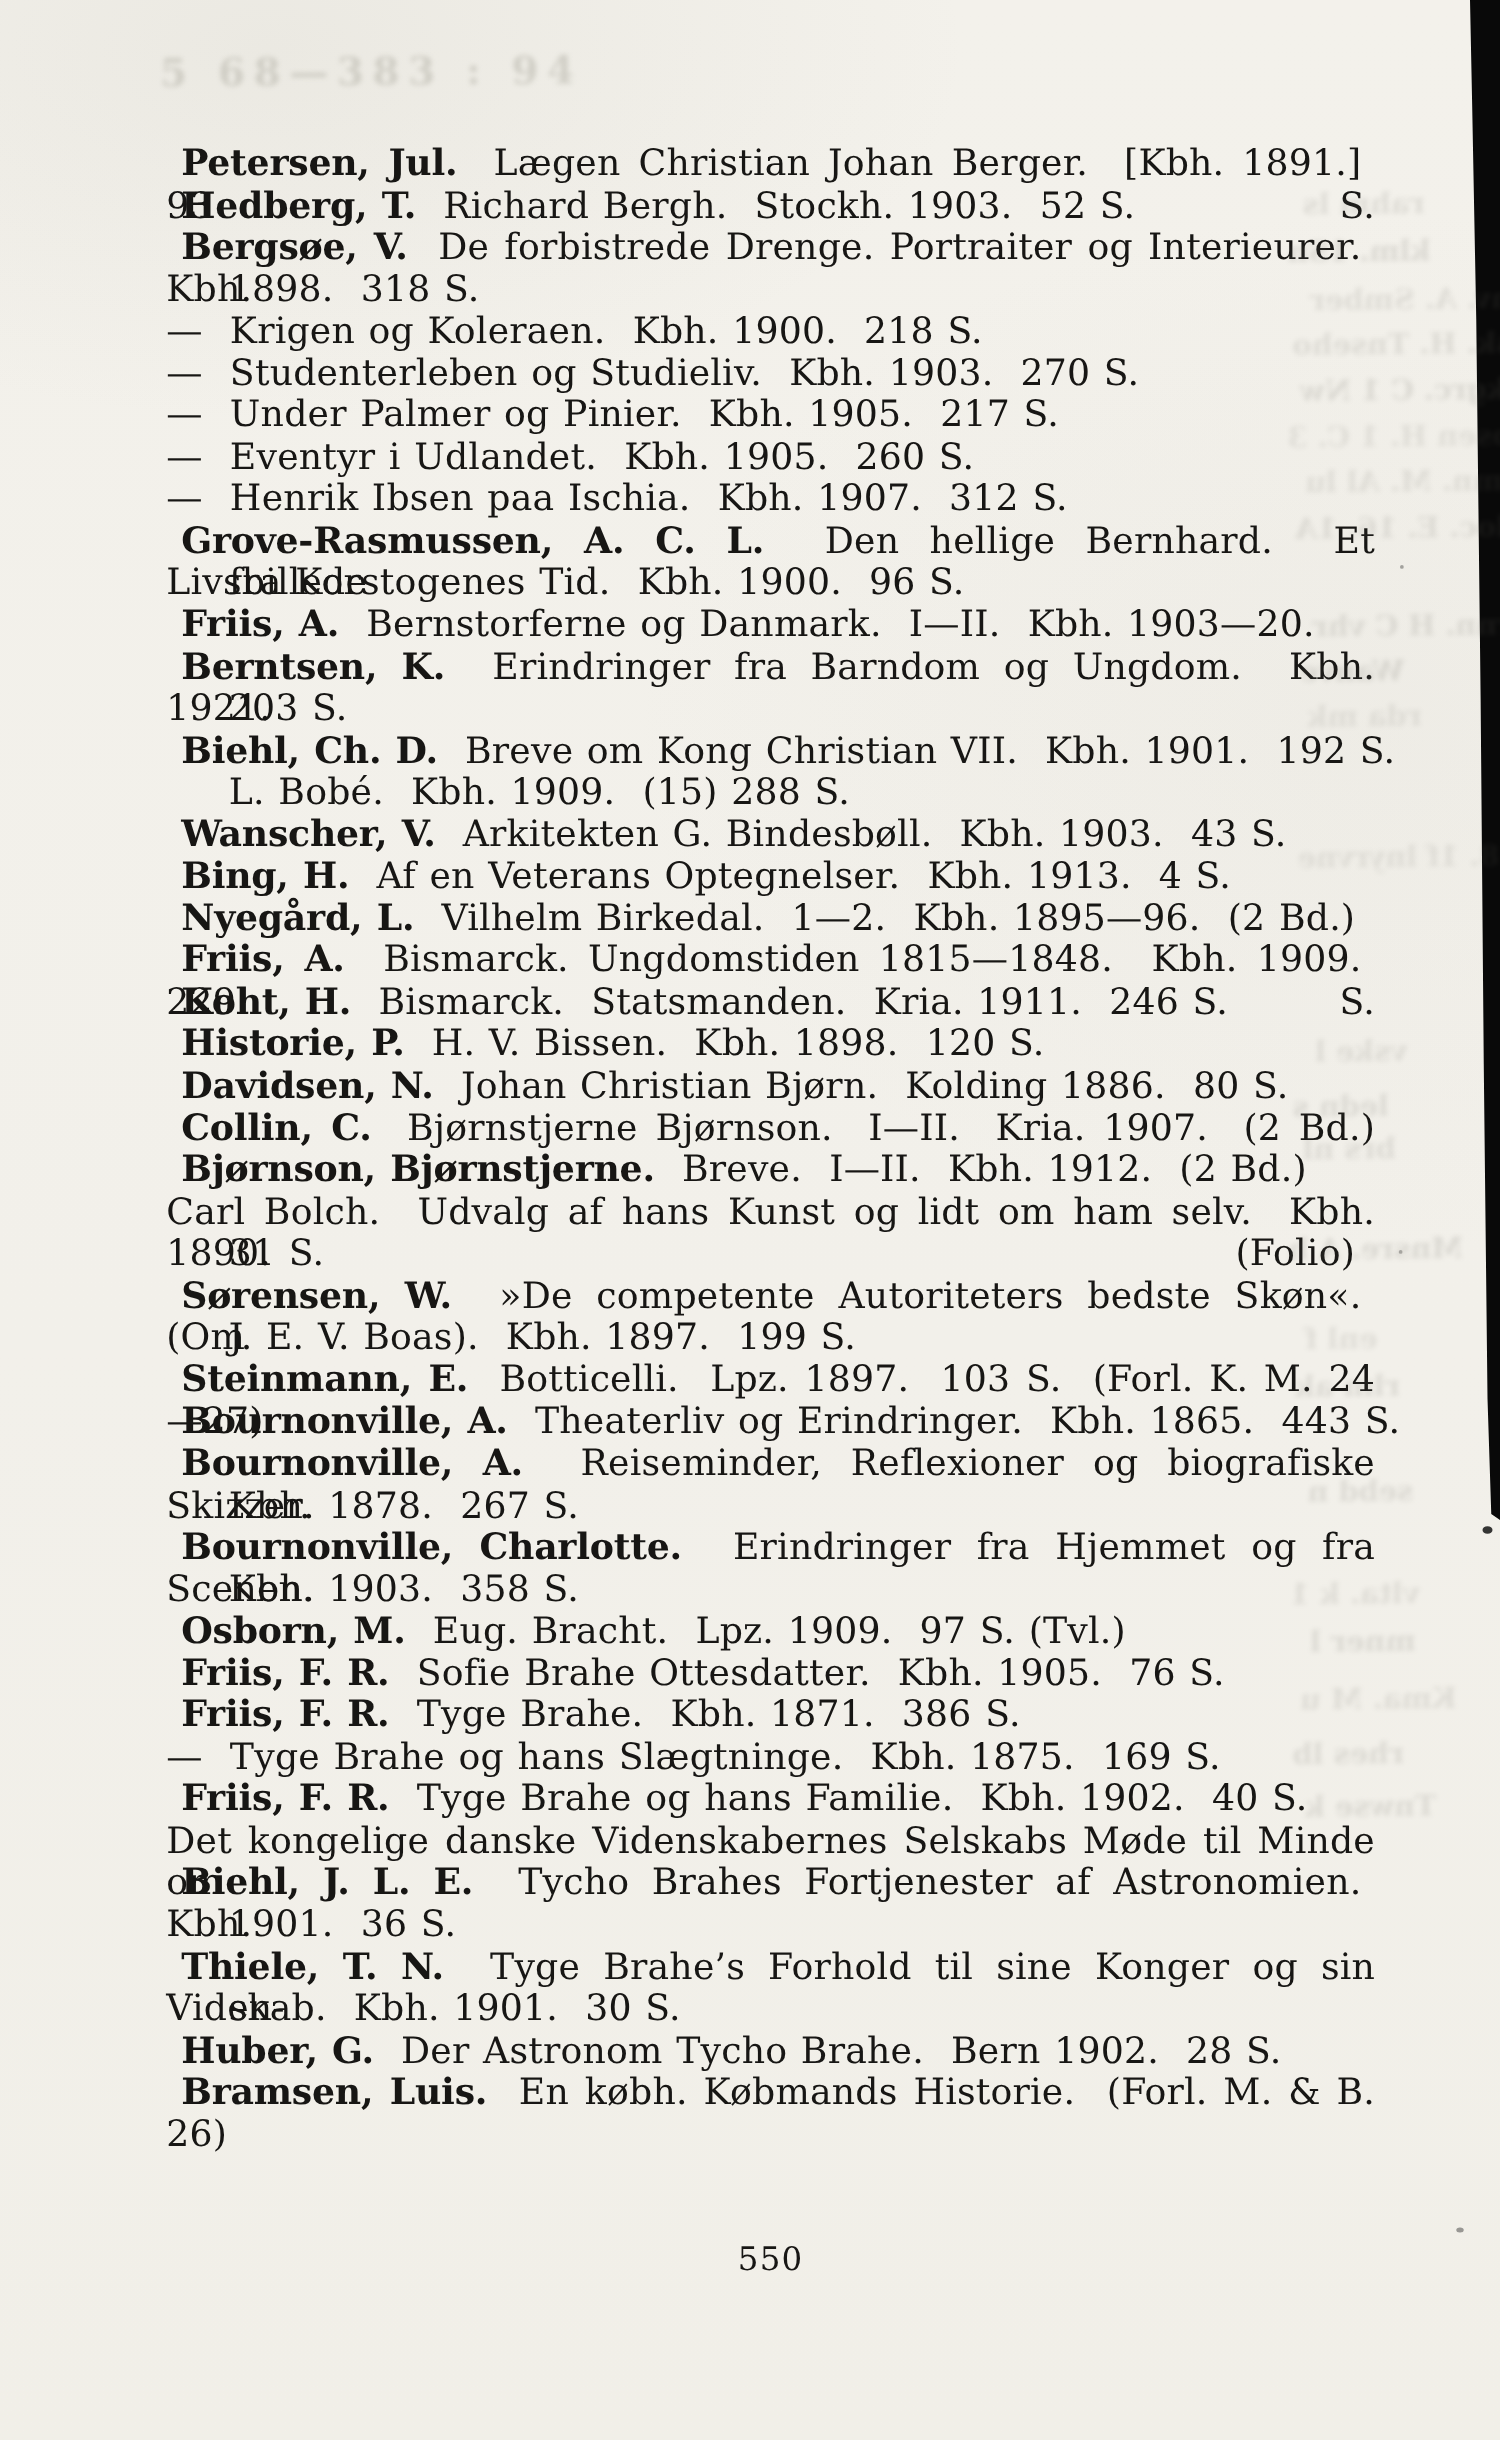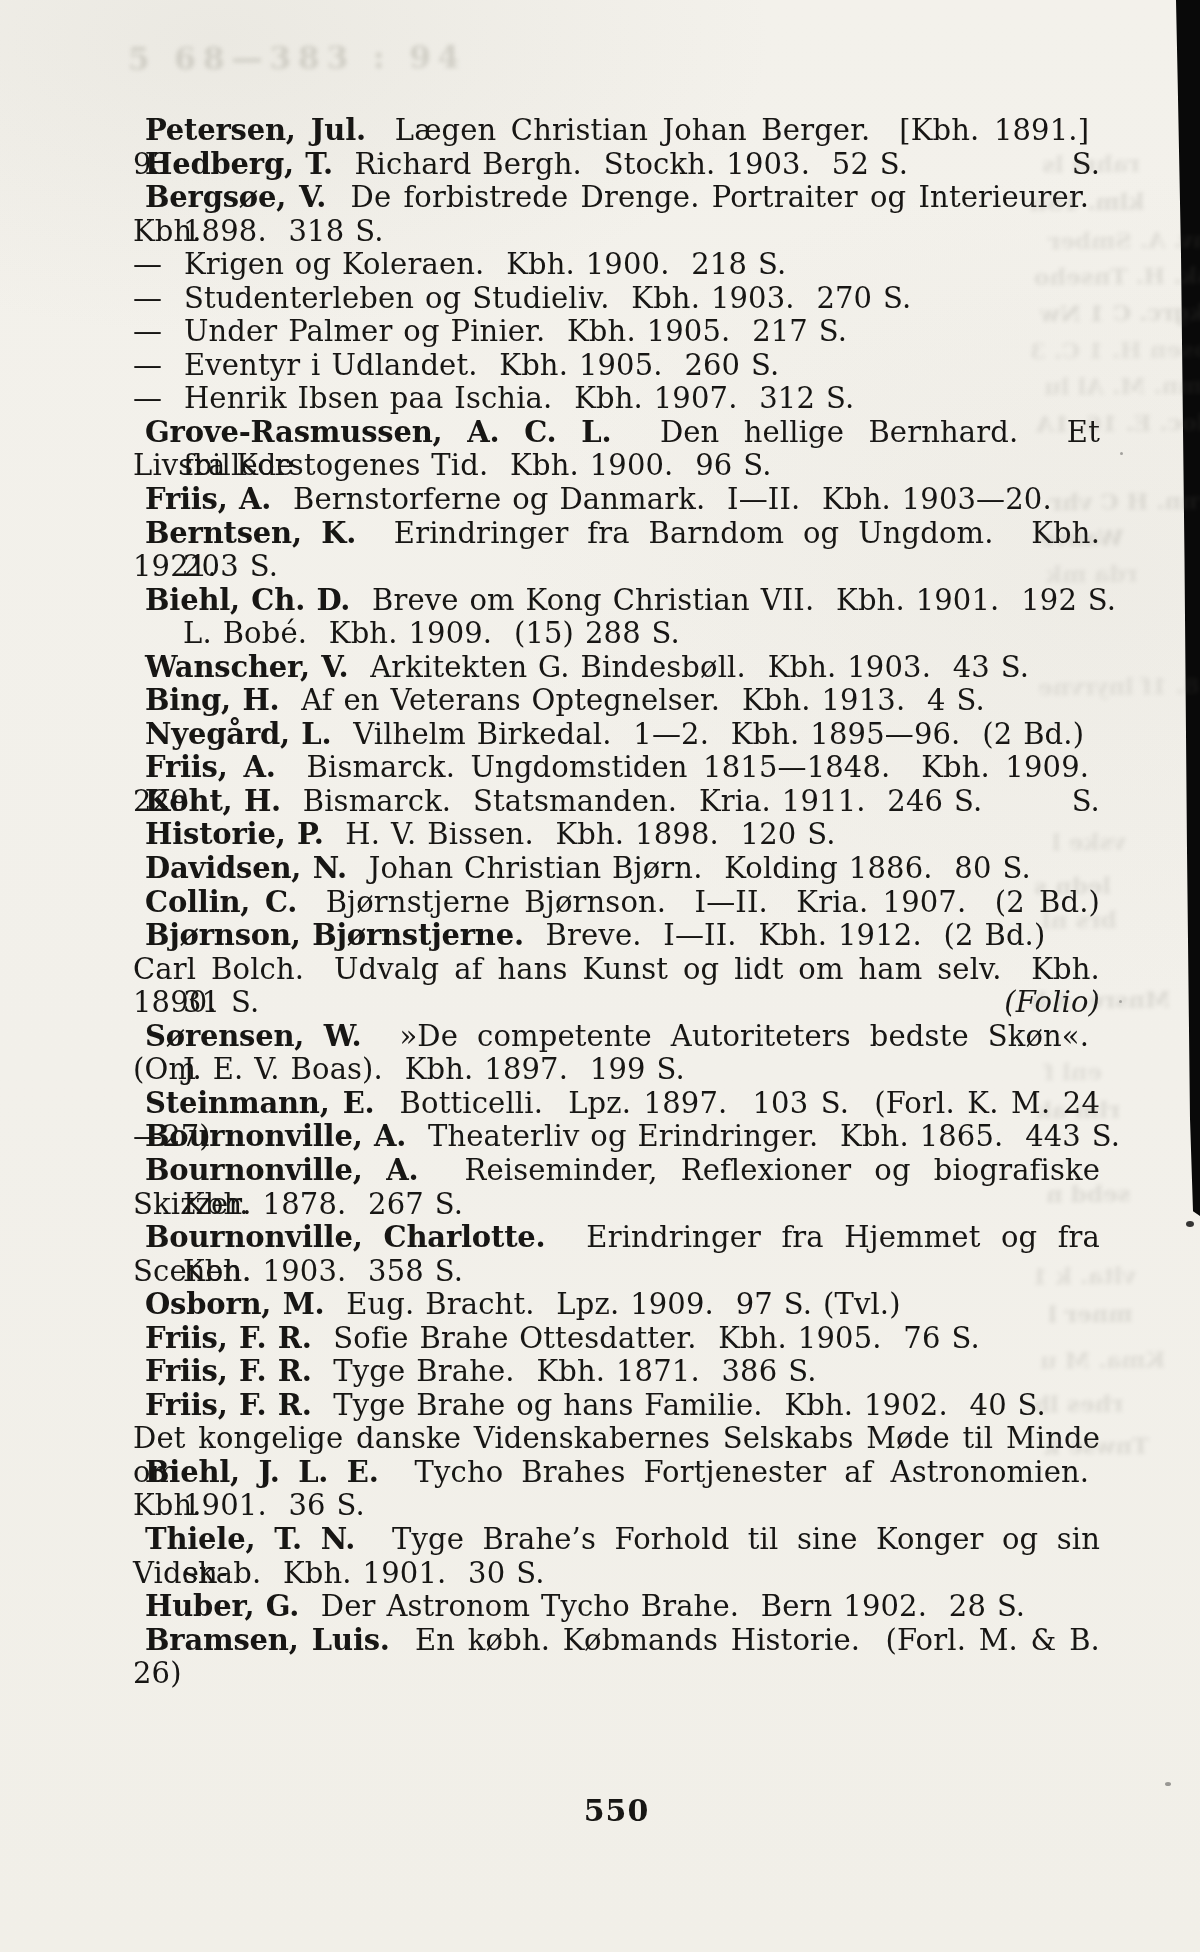--- a/index.html
+++ b/index.html
@@ -14,24 +14,24 @@
   }
   .text-block{
     position:absolute;left:133px;top:114px;width:967px;
     font-size:29px;line-height:33.55px;
     word-spacing:1.5px;letter-spacing:.15px;
   }
   .line{height:33.55px;position:relative;white-space:nowrap;}
   .line.just{white-space:normal;text-align:justify;text-align-last:justify;}
   .line.ind{padding-left:50px;}
   .au{font-weight:bold;letter-spacing:-.2px;margin-left:12px;}
-  .rt{position:absolute;right:0;top:0;font-style:italic;}
+  .rt{position:absolute;right:16px;top:0;}
   .page-number{
     position:absolute;left:133px;top:1793px;width:967px;
-    text-align:center;font-size:30px;letter-spacing:1px;font-weight:bold;
+    text-align:center;font-size:26px;letter-spacing:1px;
   }
   .ghost-stamp{
     position:absolute;left:128px;top:40px;width:300px;
     font-size:31px;font-weight:bold;letter-spacing:7px;
     color:#aeaca1;opacity:.45;filter:blur(2.2px);
     transform:rotate(-.4deg);white-space:nowrap;
   }
   .scan-edge{
     position:absolute;right:0;top:0;width:25px;height:1216px;
     background:#090909;
@@ -85,20 +85,21 @@
     <div class="line ind">J. E. V. Boas).&nbsp; Kbh. 1897.&nbsp; 199 S.</div>
     <div class="line just"><span class="au">Steinmann, E.</span>&nbsp; Botticelli.&nbsp; Lpz. 1897.&nbsp; 103 S.&nbsp; (Forl. K. M. 24—27)</div>
     <div class="line"><span class="au">Bournonville, A.</span>&nbsp; Theaterliv og Erindringer.&nbsp; Kbh. 1865.&nbsp; 443 S.</div>
     <div class="line just"><span class="au">Bournonville, A.</span>&nbsp; Reiseminder, Reflexioner og biografiske Skizzer.</div>
     <div class="line ind">Kbh. 1878.&nbsp; 267 S.</div>
     <div class="line just"><span class="au">Bournonville, Charlotte.</span>&nbsp; Erindringer fra Hjemmet og fra Scenen.</div>
     <div class="line ind">Kbh. 1903.&nbsp; 358 S.</div>
     <div class="line"><span class="au">Osborn, M.</span>&nbsp; Eug. Bracht.&nbsp; Lpz. 1909.&nbsp; 97 S. (Tvl.)</div>
     <div class="line"><span class="au">Friis, F. R.</span>&nbsp; Sofie Brahe Ottesdatter.&nbsp; Kbh. 1905.&nbsp; 76 S.</div>
     <div class="line"><span class="au">Friis, F. R.</span>&nbsp; Tyge Brahe.&nbsp; Kbh. 1871.&nbsp; 386 S.</div>
+    <div class="line">—&nbsp; Tyge Brahe og hans Slægtninge.&nbsp; Kbh. 1875.&nbsp; 169 S.</div>
     <div class="line"><span class="au">Friis, F. R.</span>&nbsp; Tyge Brahe og hans Familie.&nbsp; Kbh. 1902.&nbsp; 40 S.</div>
     <div class="line just">Det kongelige danske Videnskabernes Selskabs Møde til Minde om</div>
     <div class="line just"><span class="au">Biehl, J. L. E.</span>&nbsp; Tycho Brahes Fortjenester af Astronomien.&nbsp; Kbh.</div>
     <div class="line ind">1901.&nbsp; 36 S.</div>
     <div class="line just"><span class="au">Thiele, T. N.</span>&nbsp; Tyge Brahe’s Forhold til sine Konger og sin Viden-</div>
     <div class="line ind">skab.&nbsp; Kbh. 1901.&nbsp; 30 S.</div>
     <div class="line"><span class="au">Huber, G.</span>&nbsp; Der Astronom Tycho Brahe.&nbsp; Bern 1902.&nbsp; 28 S.</div>
     <div class="line just"><span class="au">Bramsen, Luis.</span>&nbsp; En købh. Købmands Historie.&nbsp; (Forl. M. &amp; B. 26)</div>
   </div>
 

